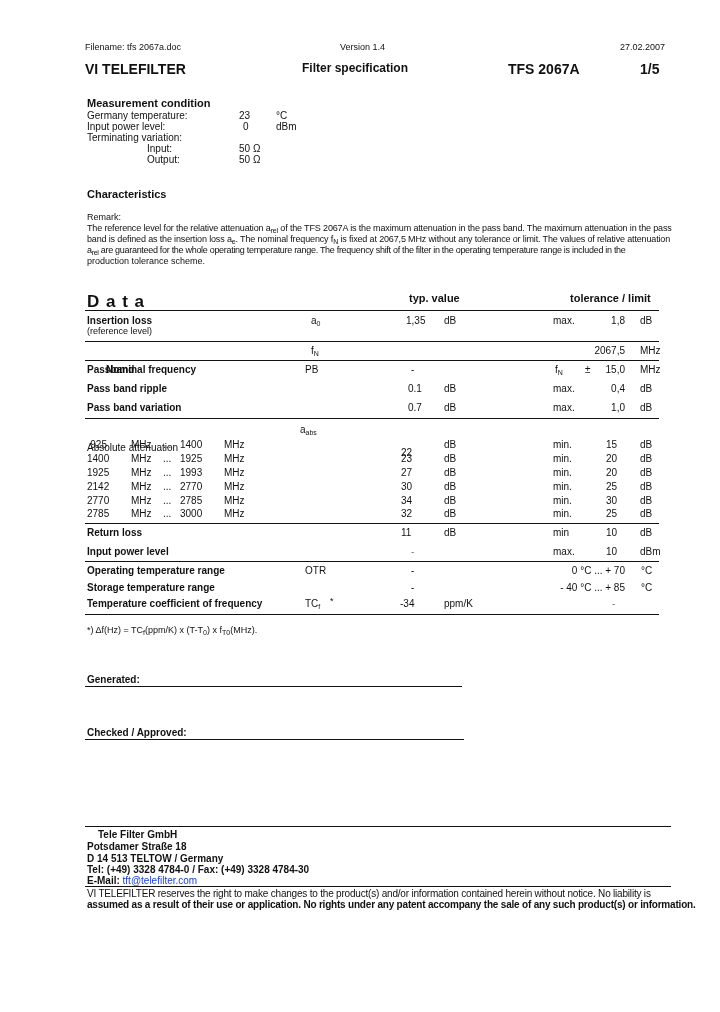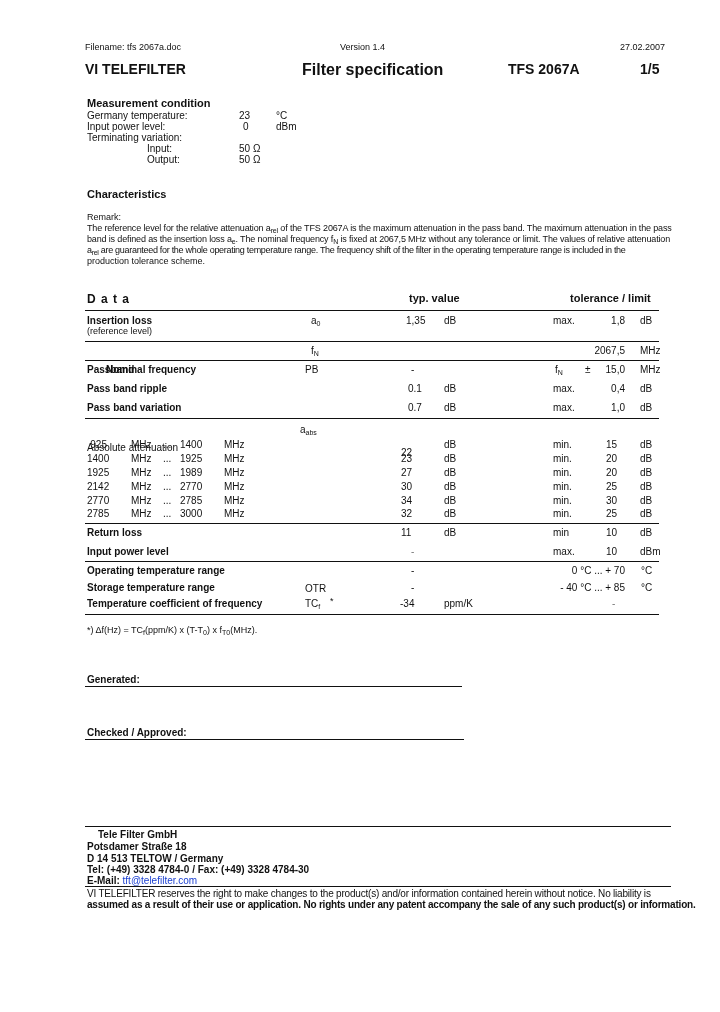--- a/index.html
+++ b/index.html
@@ -14,21 +14,21 @@
   .r { text-align:right; }
   .link { color:#1a3fd1; }
 </style>
 </head>
 <body>
 
 <div class="abs small" style="left:85px;top:42px;">Filename: tfs 2067a.doc</div>
 <div class="abs small" style="left:340px;top:42px;">Version 1.4</div>
 <div class="abs small" style="left:620px;top:42px;">27.02.2007</div>
 <div class="abs b" style="left:85px;top:61px;font-size:14px;">VI TELEFILTER</div>
-<div class="abs b" style="left:302px;top:61px;font-size:16px;">Filter specification</div>
+<div class="abs b" style="left:302px;top:61px;font-size:12px;">Filter specification</div>
 <div class="abs b" style="left:508px;top:61px;font-size:14px;">TFS 2067A</div>
 <div class="abs b" style="left:640px;top:61px;font-size:14px;">1/5</div>
 
 <div class="abs b t" style="left:87px;top:97px;font-size:11px;">Measurement condition</div>
 <div class="abs t" style="left:87px;top:110px;">Germany temperature:</div>
 <div class="abs t" style="left:239px;top:110px;">23</div>
 <div class="abs t" style="left:276px;top:110px;">°C</div>
 <div class="abs t" style="left:87px;top:121px;">Input power level:</div>
 <div class="abs t" style="left:243px;top:121px;">0</div>
 <div class="abs t" style="left:276px;top:121px;">dBm</div>
@@ -38,21 +38,21 @@
 <div class="abs t" style="left:147px;top:154px;">Output:</div>
 <div class="abs t" style="left:239px;top:154px;">50 Ω</div>
 
 <div class="abs b" style="left:87px;top:188px;font-size:11px;">Characteristics</div>
 <div class="abs small" style="left:87px;top:212px;">Remark:</div>
 <div class="abs small" style="left:87px;top:223px;width:570px;letter-spacing:-0.15px;"><span>The reference level for the relative attenuation a</span><sub>rel</sub><span> of the TFS 2067A is the maximum attenuation in the pass band. The maximum attenuation in the pass</span></div>
 <div class="abs small" style="left:87px;top:234px;letter-spacing:-0.15px;"><span>band is defined as the insertion loss a</span><sub>e</sub><span>. The nominal frequency f</span><sub>N</sub><span> is fixed at 2067,5 MHz without any tolerance or limit. The values of relative attenuation</span></div>
 <div class="abs small" style="left:87px;top:245px;letter-spacing:-0.3px;"><span>a</span><sub>rel</sub><span> are guaranteed for the whole operating temperature range. The frequency shift of the filter in the operating temperature range is included in the</span></div>
 <div class="abs small" style="left:87px;top:256px;">production tolerance scheme.</div>
 
-<div class="abs b" style="left:87px;top:292px;font-size:12px;letter-spacing:1px;">D a t a</div>
+<div class="abs b" style="left:87px;top:292px;font-size:17px;letter-spacing:1px;">D a t a</div>
 <div class="abs b" style="left:409px;top:292px;font-size:11px;">typ. value</div>
 <div class="abs b" style="left:570px;top:292px;font-size:11px;">tolerance / limit</div>
 <div class="hline" style="top:310px;"></div>
 
 <div>
   <div class="abs t b" style="left:87px;top:315px;">Insertion loss</div>
   <div class="abs small" style="left:87px;top:326px;">(reference level)</div>
   <div class="abs t" style="left:311px;top:315px;"><span>a</span><sub>0</sub></div>
   <div class="abs t" style="left:406px;top:315px;">1,35</div>
   <div class="abs t" style="left:444px;top:315px;">dB</div>
@@ -126,21 +126,21 @@
     <div class="abs t" style="left:401px;top:453px;">23</div>
     <div class="abs t" style="left:444px;top:453px;">dB</div>
     <div class="abs t" style="left:553px;top:453px;">min.</div>
     <div class="abs t r" style="left:600px;top:453px;width:17px;">20</div>
     <div class="abs t" style="left:640px;top:453px;">dB</div>
   </div>
   <div>
     <div class="abs t r" style="left:87px;top:467px;width:20px;">1925</div>
     <div class="abs t" style="left:131px;top:467px;">MHz</div>
     <div class="abs t" style="left:163px;top:467px;">...</div>
-    <div class="abs t" style="left:180px;top:467px;">1989</div>
+    <div class="abs t" style="left:180px;top:467px;">1993</div>
     <div class="abs t" style="left:224px;top:467px;">MHz</div>
     <div class="abs t" style="left:401px;top:467px;">27</div>
     <div class="abs t" style="left:444px;top:467px;">dB</div>
     <div class="abs t" style="left:553px;top:467px;">min.</div>
     <div class="abs t r" style="left:600px;top:467px;width:17px;">20</div>
     <div class="abs t" style="left:640px;top:467px;">dB</div>
   </div>
   <div>
     <div class="abs t r" style="left:87px;top:481px;width:20px;">2142</div>
     <div class="abs t" style="left:131px;top:481px;">MHz</div>
@@ -193,21 +193,21 @@
   <div class="abs t b" style="left:87px;top:546px;">Input power level</div>
   <div class="abs t" style="left:411px;top:546px;color:#777;">-</div>
   <div class="abs t" style="left:553px;top:546px;">max.</div>
   <div class="abs t r" style="left:600px;top:546px;width:17px;">10</div>
   <div class="abs t" style="left:640px;top:546px;">dBm</div>
 </div>
 <div class="hline" style="top:561px;"></div>
 
 <div>
   <div class="abs t b" style="left:87px;top:565px;">Operating temperature range</div>
-  <div class="abs t" style="left:305px;top:583px;">OTR</div>
+  <div class="abs t" style="left:305px;top:565px;">OTR</div>
   <div class="abs t" style="left:411px;top:565px;">-</div>
   <div class="abs t r" style="left:545px;top:565px;width:80px;">0 °C ... + 70</div>
   <div class="abs t" style="left:641px;top:565px;">°C</div>
 </div>
 
 <div>
   <div class="abs t b" style="left:87px;top:582px;">Storage temperature range</div>
   <div class="abs t" style="left:411px;top:582px;">-</div>
   <div class="abs t r" style="left:545px;top:582px;width:80px;">- 40 °C ... + 85</div>
   <div class="abs t" style="left:641px;top:582px;">°C</div>

